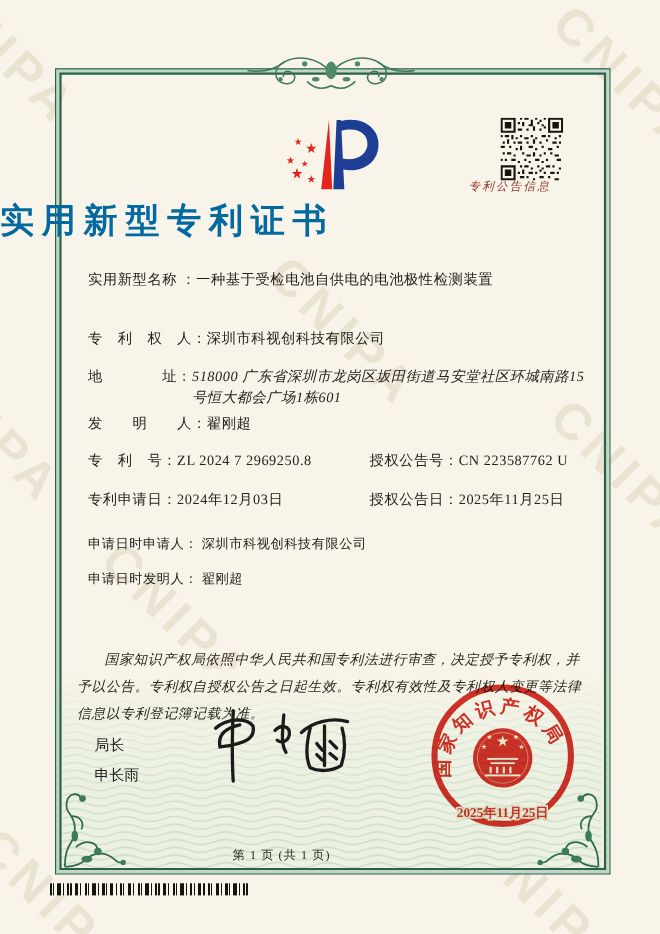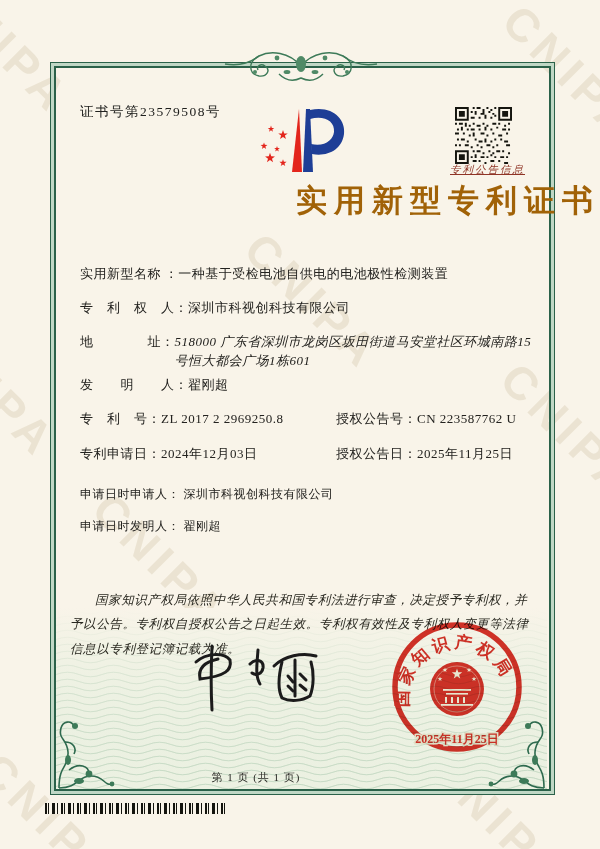--- a/index.html
+++ b/index.html
@@ -16,25 +16,25 @@
   .frame{position:absolute;left:50px;top:62px;width:503px;height:731px;
          border:1px solid #2b6149;
          box-shadow:inset 0 0 0 3px #c0d7c5, inset 0 0 0 5px #2b6149;}
 
   .waves{position:absolute;left:56px;top:608px;width:491px;height:183px;}
 
   .cert-no{position:absolute;left:80px;top:103px;font-size:13.5px;letter-spacing:1.5px;color:#20201e;}
 
   .logo{position:absolute;left:250px;top:96px;}
   .qr{position:absolute;left:455px;top:107px;}
-  .qr-label{position:absolute;left:443px;top:163px;width:82px;text-align:right;
-            font-size:10.5px;letter-spacing:2px;color:#8f3426;font-style:italic;text-decoration:underline;}
-
-  .title{position:absolute;left:0;top:180px;width:600px;text-align:right;
-         font-size:31px;font-weight:bold;letter-spacing:7px;color:#a16207;}
+  .qr-label{position:absolute;left:426px;top:163px;width:82px;text-align:left;
+            font-size:10.5px;letter-spacing:2px;color:#8f3426;font-style:italic;}
+
+  .title{position:absolute;left:0;top:180px;width:600px;text-align:left;
+         font-size:31px;font-weight:bold;letter-spacing:7px;color:#0369a1;}
 
   .rows{position:absolute;left:80px;top:0;width:452px;font-size:13px;color:#23221f;letter-spacing:.5px;}
   .row{position:absolute;display:flex;width:452px;line-height:19px;}
   .row .lbl{flex:0 0 auto;white-space:nowrap;}
   .row .val{flex:1 1 auto;}
   .half{position:absolute;white-space:nowrap;line-height:19px;}
   .small{font-size:12px;}
 
   .legal{position:absolute;left:70px;top:588px;width:463px;font-size:12.5px;line-height:1.95;
          text-indent:2em;font-style:italic;letter-spacing:.6px;color:#28271f;}
@@ -134,21 +134,20 @@
       <circle cx="20" cy="8" r="3"></circle>
         <circle cx="34" cy="56" r="3.4"></circle>
       <ellipse cx="13" cy="42" rx="3" ry="5"></ellipse>
       <ellipse cx="24" cy="63" rx="5" ry="3"></ellipse>
       <circle cx="57" cy="66" r="2.4"></circle>
     </g>
   </svg>
 
   <div class="barcode"></div>
 
-  <div class="cert-no">证书号第23579508号</div>
 
   <svg class="logo" width="100" height="82" viewBox="0 0 100 82">
     <defs>
       <polygon id="st" points="0,-10 2.35,-3.24 9.51,-3.09 3.8,1.24 5.88,8.09 0,4 -5.88,8.09 -3.8,1.24 -9.51,-3.09 -2.35,-3.24"></polygon>
     </defs>
     <g fill="#e3251c">
       <use href="#st" transform="translate(21,33) scale(0.34)"></use>
       <use href="#st" transform="translate(33,39) scale(0.5)"></use>
       <use href="#st" transform="translate(14,50) scale(0.36)"></use>
       <use href="#st" transform="translate(27,53) scale(0.3)"></use>
@@ -169,58 +168,62 @@
       <path d="M22,0h7v7h-7z M23,1v5h5v-5z M24,2h3v3h-3z" fill-rule="evenodd"></path>
       <path d="M0,22h7v7h-7z M1,23v5h5v-5z M2,24h3v3h-3z" fill-rule="evenodd"></path>
       <path d="M9,0h1v1H9zM11,0h2v1h-2zM14,1h1v2h-1zM16,0h1v1h-1zM18,1h1v1h-1zM20,0h1v1h-1zM8,2h1v1H8zM10,2h1v2h-1zM13,3h2v1h-2zM17,2h1v1h-1zM19,3h1v1h-1zM8,5h2v1H8zM12,5h1v1h-1zM15,4h1v2h-1zM18,5h1v1h-1zM20,4h1v1h-1zM0,8h1v1H0zM2,8h2v1H2zM5,8h1v2H5zM7,9h1v1H7zM9,8h1v1H9zM11,9h2v1h-2zM14,8h1v1h-1zM16,9h1v1h-1zM19,8h2v1h-2zM22,8h1v1h-1zM25,9h1v1h-1zM27,8h1v1h-1zM1,11h1v1H1zM3,10h1v2H3zM6,11h1v1H6zM8,11h2v1H8zM12,11h1v1h-1zM15,10h1v2h-1zM18,11h1v1h-1zM21,10h1v1h-1zM24,11h2v1h-2zM27,11h1v1h-1zM0,13h2v1H0zM4,13h1v1H4zM7,14h1v1H7zM9,13h1v2H9zM13,13h2v1h-2zM16,14h1v1h-1zM19,13h1v1h-1zM22,14h2v1h-2zM26,13h1v1h-1zM1,16h1v1H1zM3,16h2v1H3zM6,17h1v1H6zM10,16h1v1h-1zM12,17h2v1h-2zM15,16h1v2h-1zM18,17h1v1h-1zM20,16h1v1h-1zM23,16h1v1h-1zM25,17h2v1h-2zM0,19h1v1H0zM2,19h1v1H2zM5,19h2v1H5zM8,20h1v1H8zM11,19h1v1h-1zM13,20h1v1h-1zM16,19h2v1h-2zM19,20h1v1h-1zM21,19h1v1h-1zM26,19h2v1h-2zM9,22h1v1H9zM11,22h2v1h-2zM14,23h1v1h-1zM17,22h1v1h-1zM19,23h1v1h-1zM21,22h2v1h-2zM24,22h1v1h-1zM27,23h1v1h-1zM8,25h1v1H8zM10,24h1v2h-1zM13,25h2v1h-2zM16,25h1v1h-1zM18,24h1v1h-1zM20,25h1v1h-1zM23,25h2v1h-2zM26,25h1v1h-1zM9,27h2v1H9zM12,27h1v1h-1zM15,28h1v1h-1zM18,27h2v1h-2zM22,27h1v1h-1zM25,28h2v1h-2z"></path>
     </g>
   </svg>
   <div class="qr-label">专利公告信息</div>
 
   <div class="title">实用新型专利证书</div>
 
   <div class="rows">
-    <div class="row" style="top:244px;margin-top:20px;">
+    <div class="row" style="top:244px;">
       <span class="lbl">实用新型名称 ：</span>
       <span class="val">一种基于受检电池自供电的电池极性检测装置</span>
     </div>
     <div class="row" style="top:298px;">
       <span class="lbl">专　利　权　人：</span>
       <span class="val">深圳市科视创科技有限公司</span>
     </div>
     <div class="row" style="top:332px;">
       <span class="lbl">地　　　　址：</span>
       <span class="val" style="max-width:372px;font-style:italic;">518000 广东省深圳市龙岗区坂田街道马安堂社区环城南路15号恒大都会广场1栋601</span>
     </div>
     <div class="row" style="top:375px;align-items:flex-end;">
       <span class="lbl">发　　明　　人：</span>
       <span class="val">翟刚超</span>
     </div>
     <div class="half" style="left:0;top:409px;">
-      <span>专　利　号：</span><span>ZL 2017 2 2969250.8</span>
+      <span>专　利　号：</span><span>ZL 2024 7 2969250.8</span>
     </div>
     <div class="half" style="left:256px;top:409px;">
       <span>授权公告号：</span><span>CN 223587762 U</span>
     </div>
     <div class="half" style="left:0;top:444px;">
       <span>专利申请日：</span><span>2024年12月03日</span>
     </div>
     <div class="half" style="left:256px;top:444px;">
       <span>授权公告日：</span><span>2025年11月25日</span>
     </div>
     <div class="half small" style="left:0;top:485px;">
       <span>申请日时申请人：</span> <span>深圳市科视创科技有限公司</span>
     </div>
     <div class="half small" style="left:0;top:517px;">
       <span>申请日时发明人：</span> <span>翟刚超</span>
     </div>
   </div>
 
   <div class="legal">国家知识产权局依照中华人民共和国专利法进行审查，决定授予专利权，并予以公告。专利权自授权公告之日起生效。专利权有效性及专利权人变更等法律信息以专利登记簿记载为准。</div>
 
+  <div class="director">
+    <div>局长</div>
+    <div>申长雨</div>
+  </div>
 
   <svg class="sig" width="150" height="80" viewBox="0 0 150 80">
     <g fill="none" stroke="#1b1b1b" stroke-width="3" stroke-linecap="round">
       <path d="M34 8 C33 30 33 55 34 72"></path>
       <path d="M18 24 C28 15 46 14 52 22 C54 32 48 38 22 41 C20 31 26 24 40 21"></path>
       <path d="M72 26 C78 20 86 22 85 30 C84 36 78 38 74 35"></path>
       <path d="M80 12 C79 26 77 38 82 46"></path>
       <path d="M96 28 C106 18 124 14 138 18"></path>
       <path d="M104 24 C100 40 100 52 104 60 C112 64 124 63 132 58 C136 48 136 34 133 24"></path>
       <path d="M117 22 L117 58"></path>

